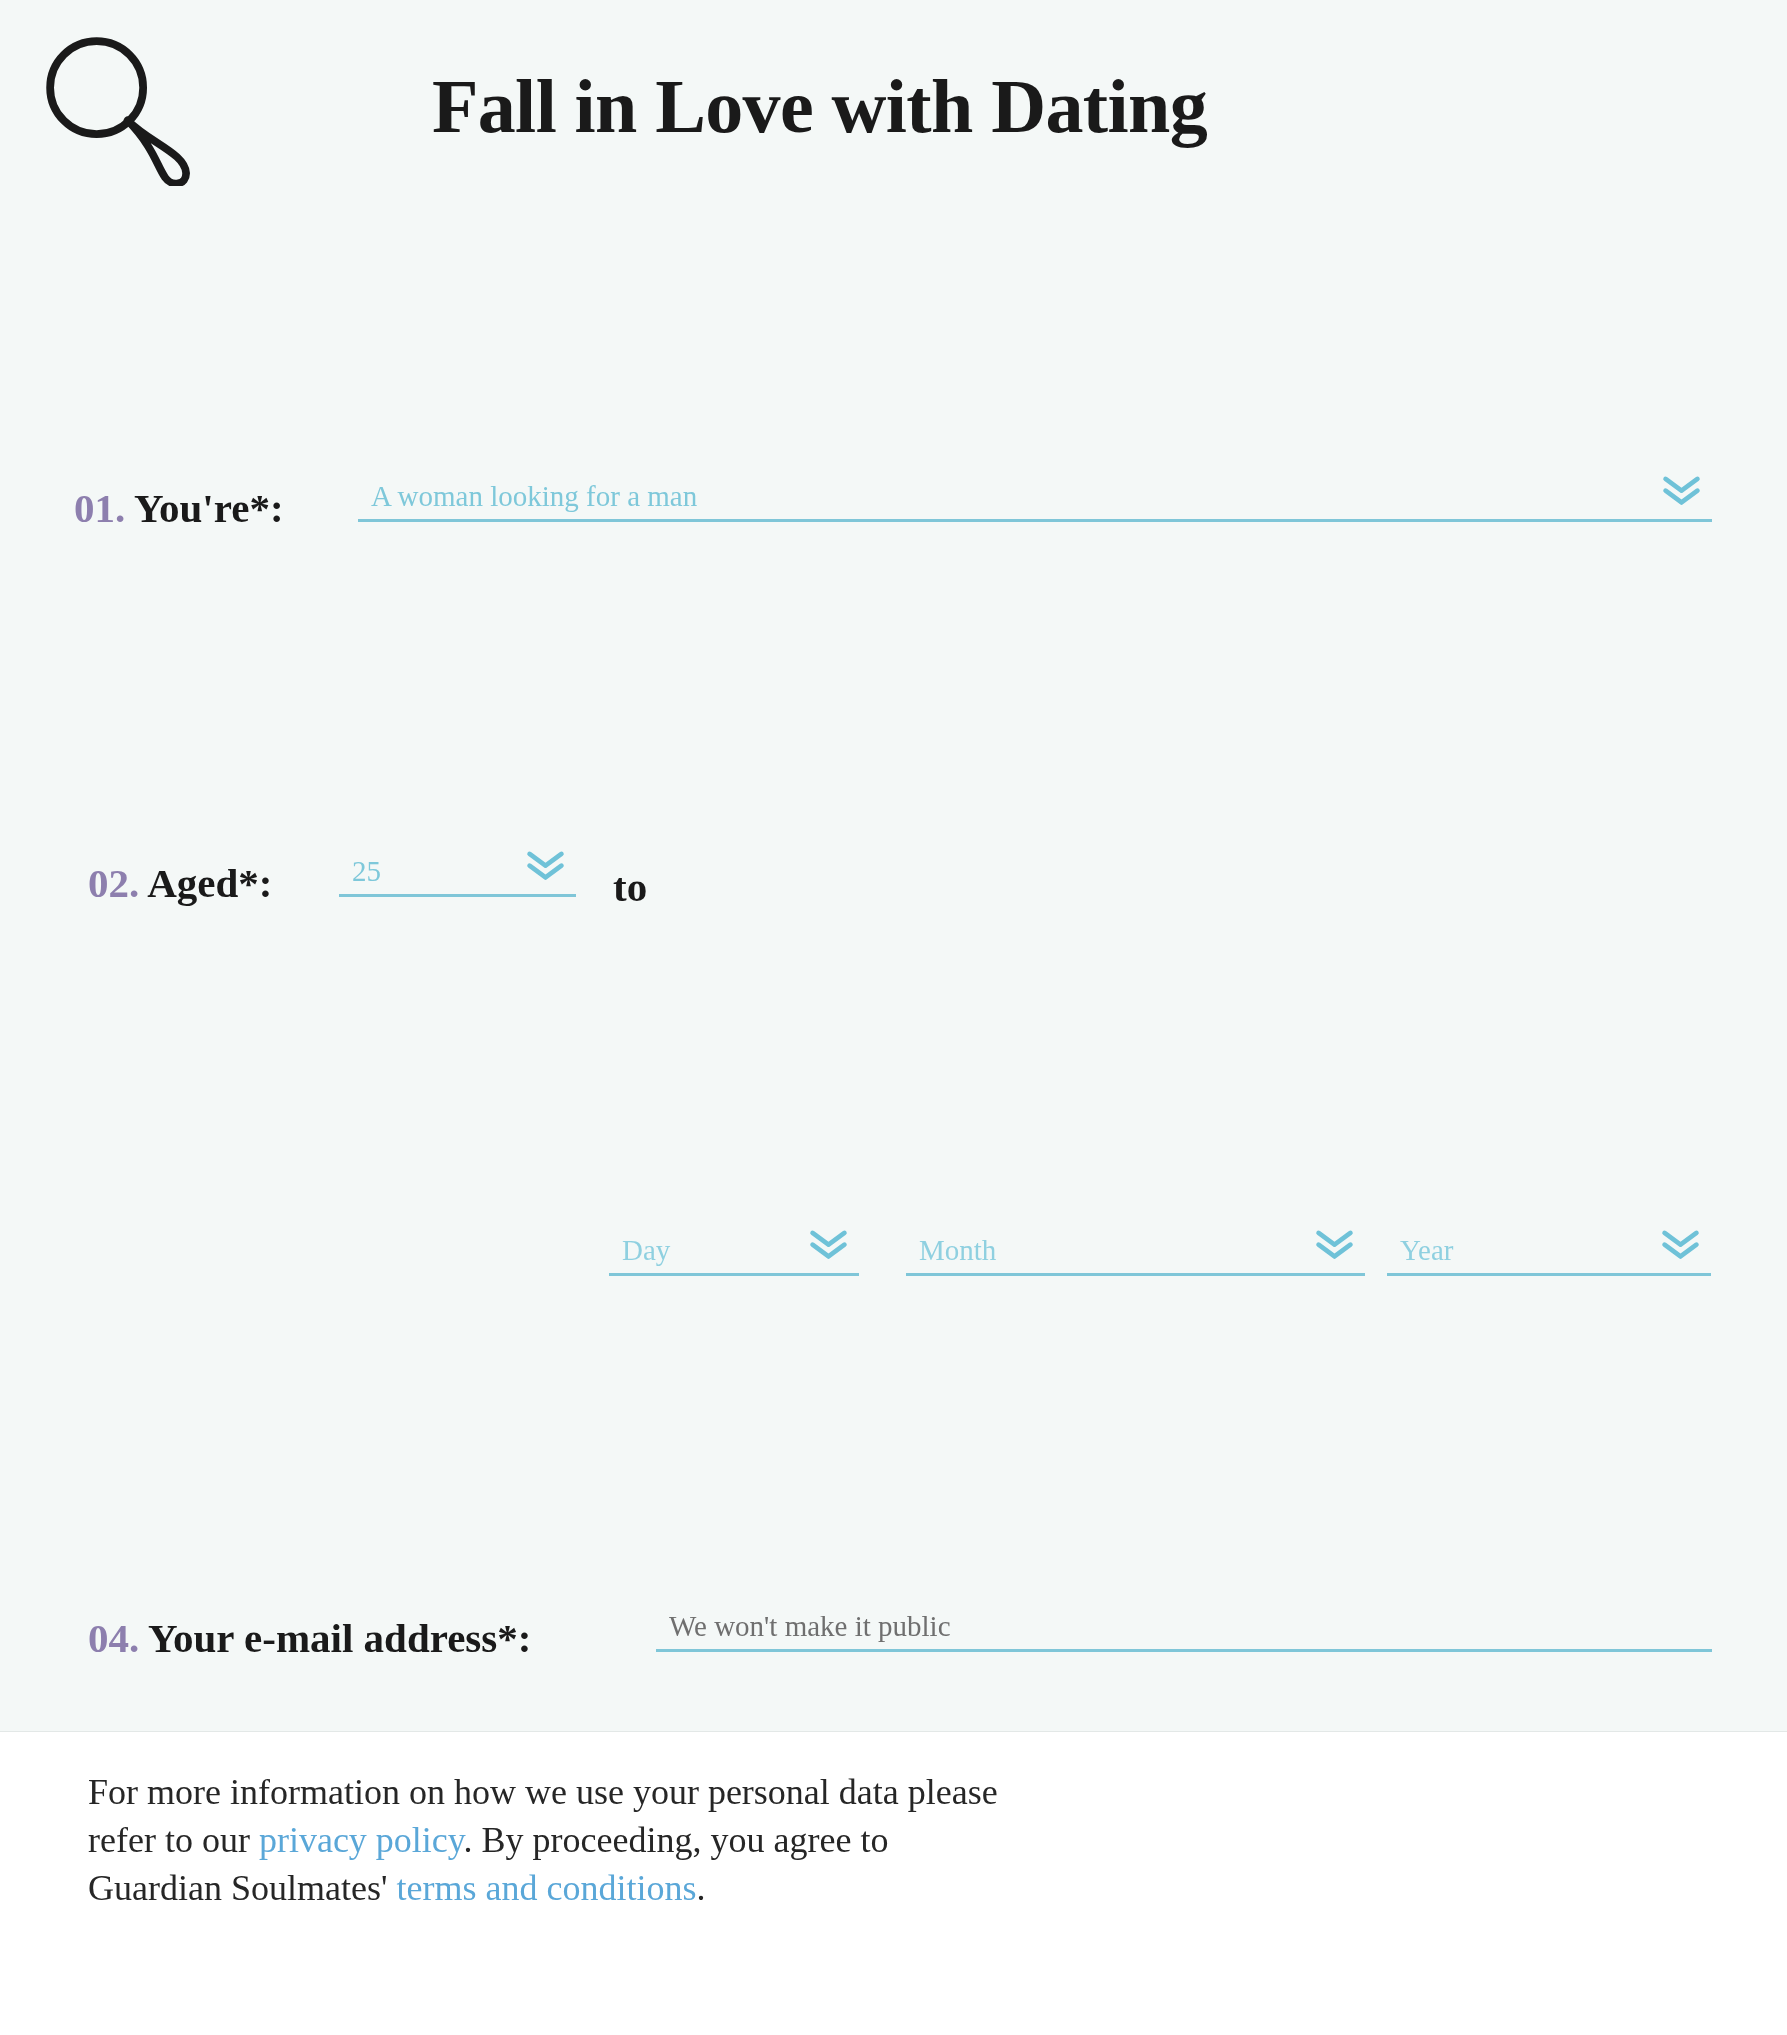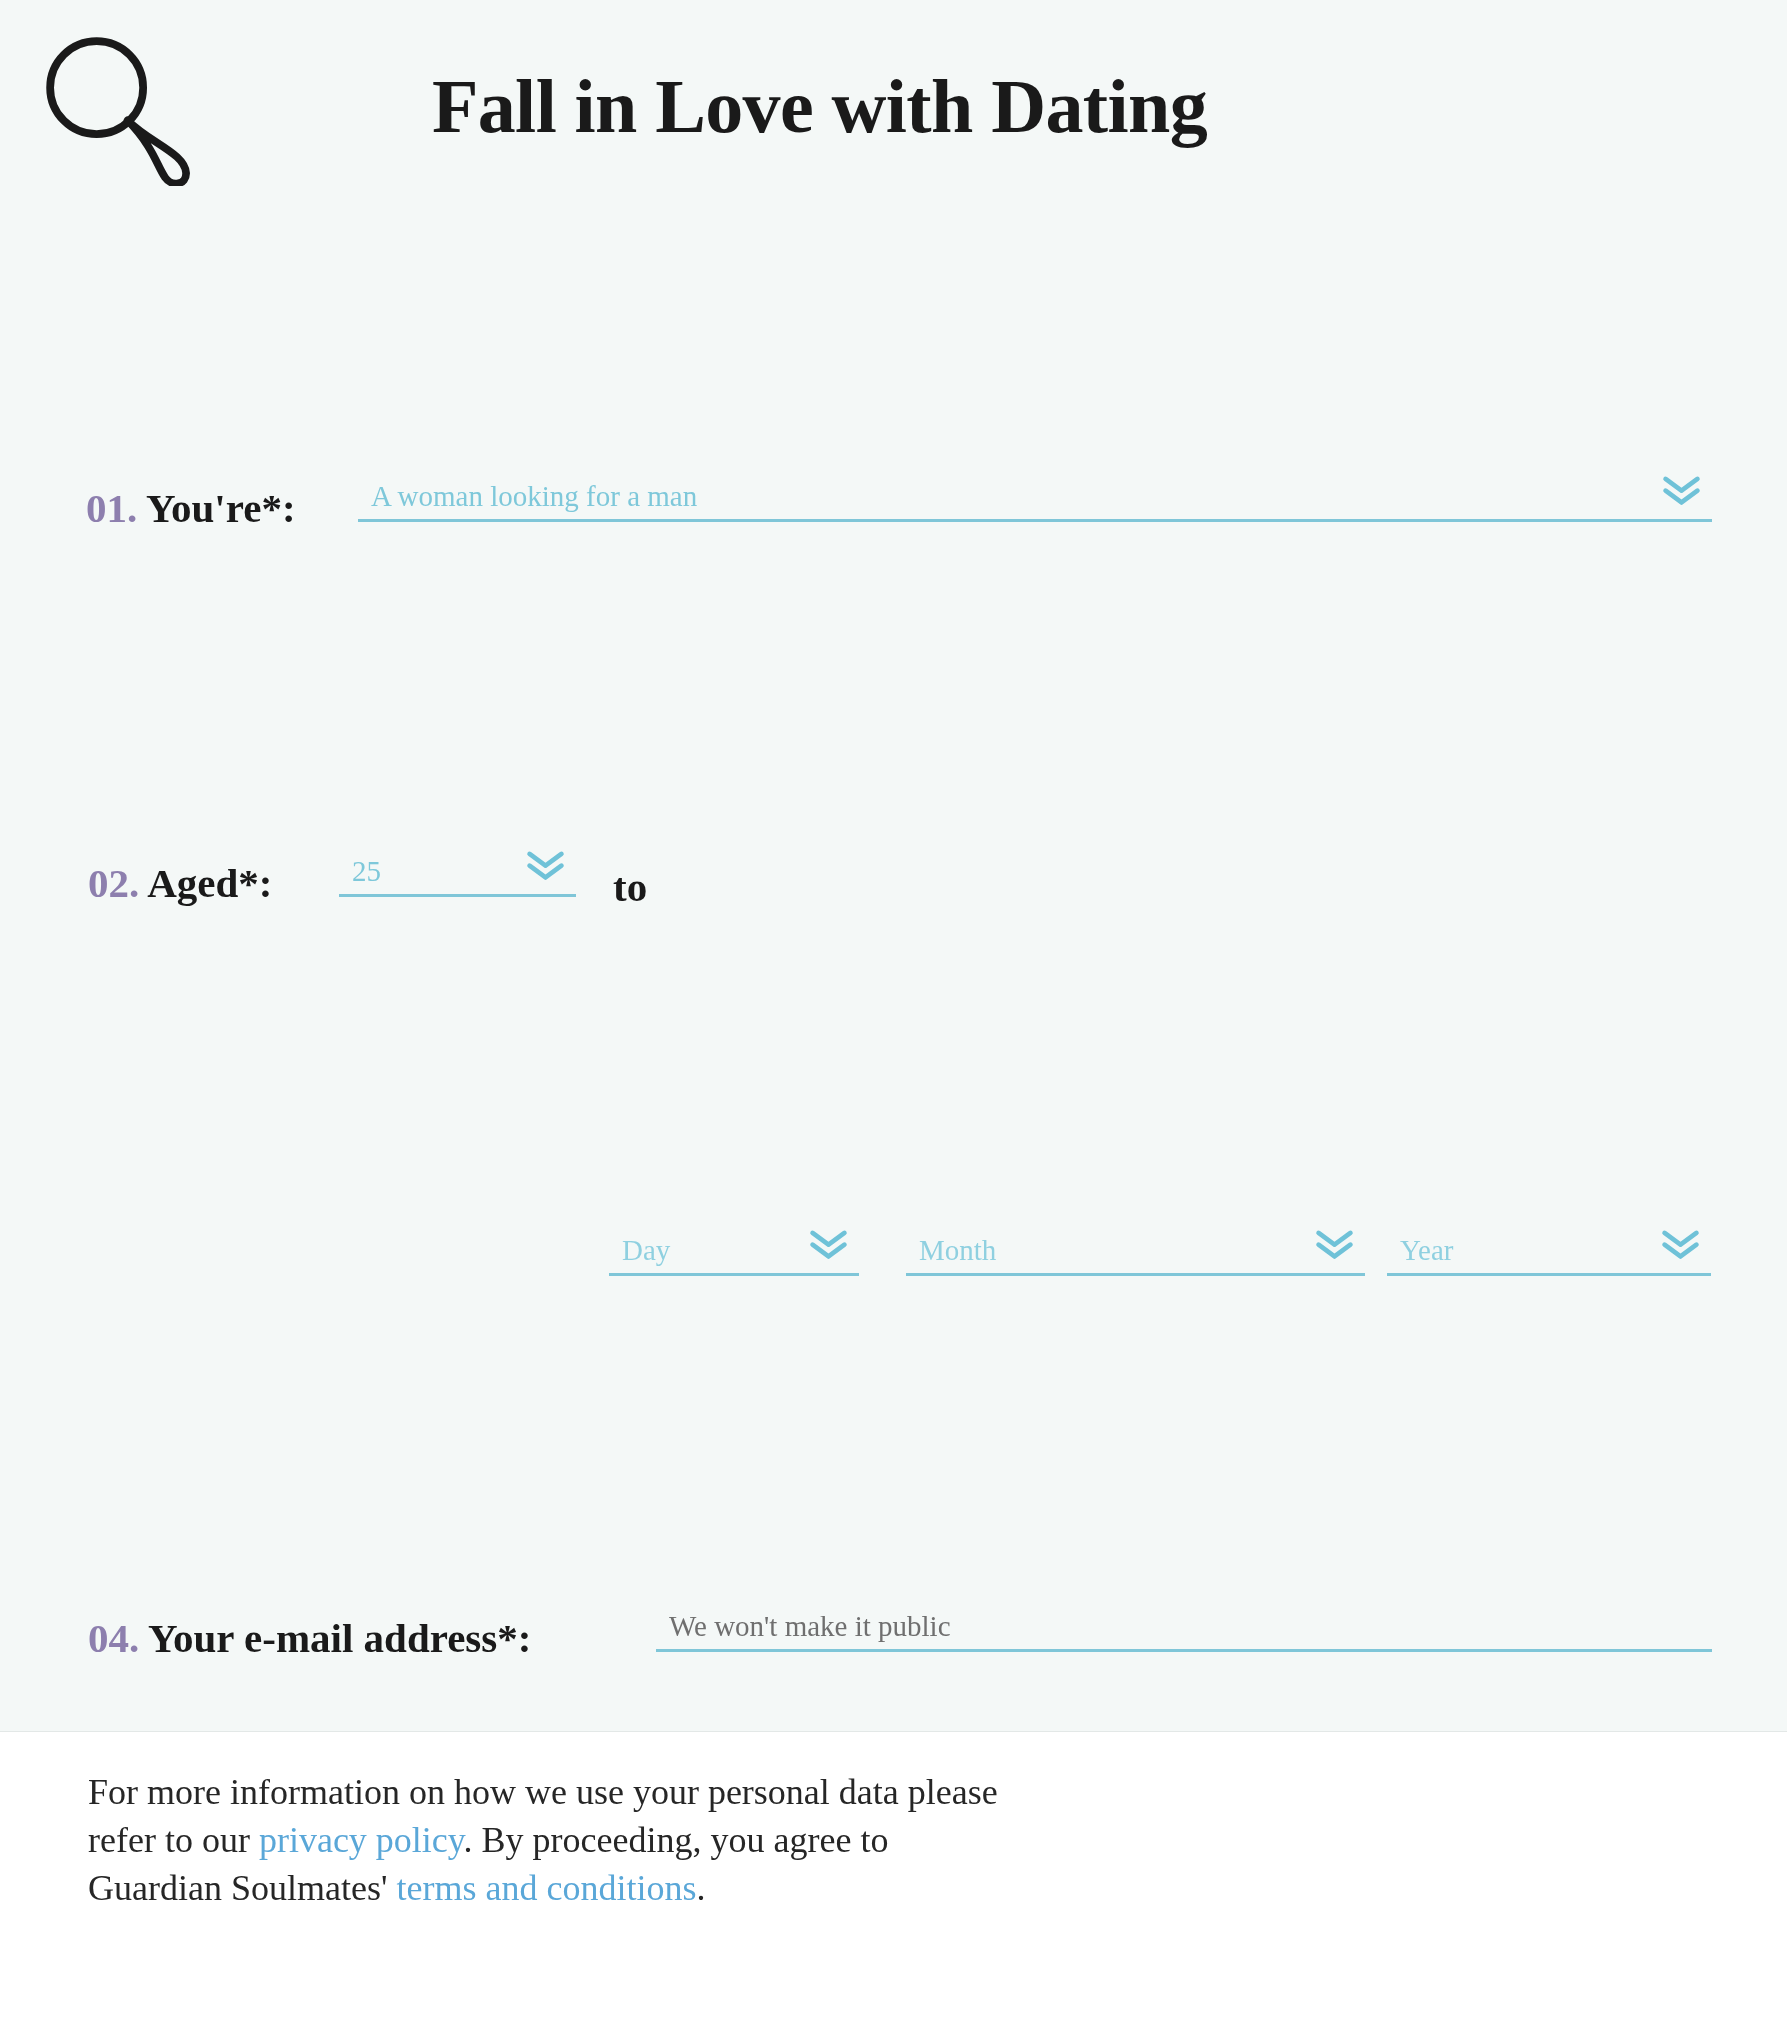--- a/index.html
+++ b/index.html
@@ -166,21 +166,21 @@
         <circle cx="100" cy="95" r="78" fill="none" stroke="#1a1a1a" stroke-width="13"></circle>
         <path d="M152 150 C 190 188, 248 205, 250 238 C 251 258, 226 262, 215 246 C 200 224, 196 196, 152 150 Z" fill="none" stroke="#1a1a1a" stroke-width="13" stroke-linejoin="round"></path>
       </svg>
     </div>
     <div class="page-title">Fall in Love with Dating</div>
   </div>
 
   <div class="form">
 
     <div class="row">
-      <div class="label" style="left:86px; top:267px;">
+      <div class="label" style="left:74px; top:267px;">
         <span class="num">01.</span>
         <span>You're*:</span>
       </div>
       <div class="field" style="left:358px; top:237px; width:1354px;">
         <span class="val sel">A woman looking for a man</span>
         <span class="chev">
           <svg viewBox="0 0 66 56" width="39" height="33">
             <path d="M6 10 L33 30 L60 10" fill="none" stroke="#6fc2d8" stroke-width="8" stroke-linecap="round" stroke-linejoin="round"></path>
             <path d="M6 30 L33 50 L60 30" fill="none" stroke="#6fc2d8" stroke-width="8" stroke-linecap="round" stroke-linejoin="round"></path>
           </svg>

